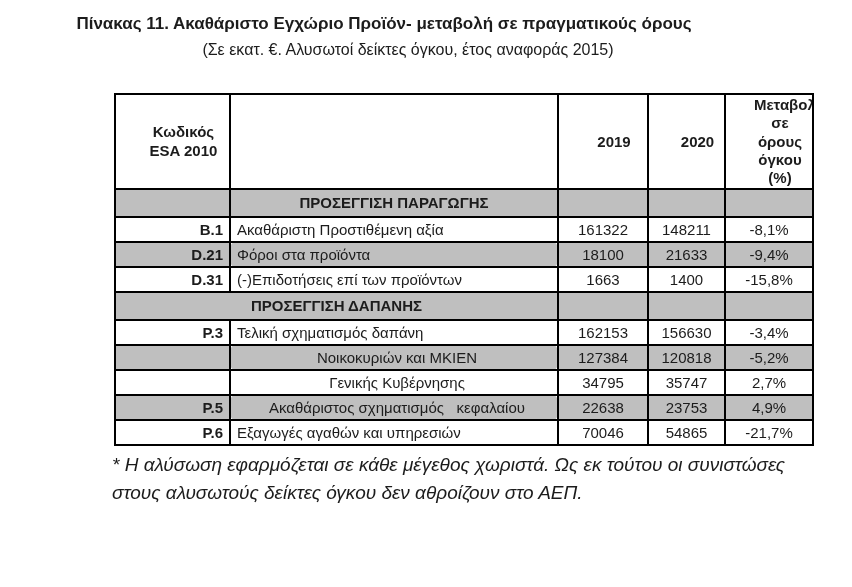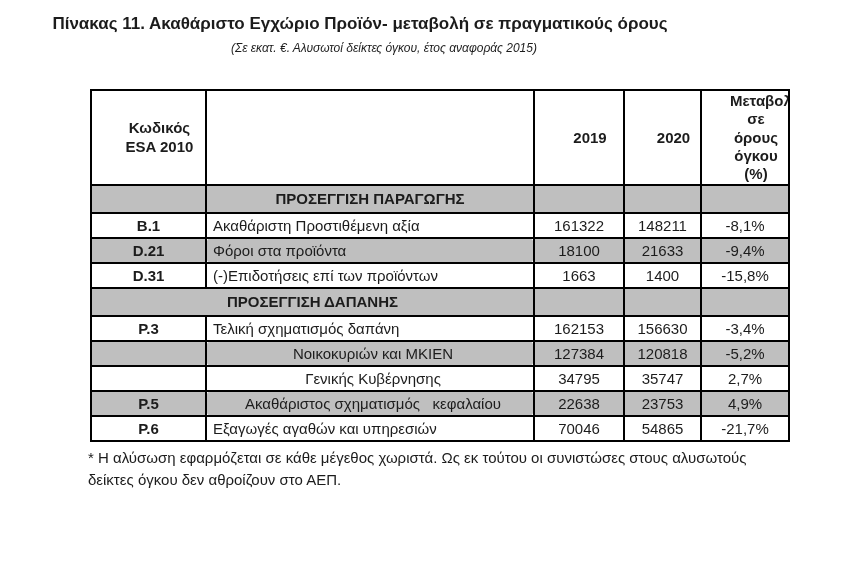--- a/index.html
+++ b/index.html
@@ -3,31 +3,30 @@
 <meta charset="utf-8">
 <style>
   html, body {
     margin: 0; padding: 0;
     width: 852px; height: 587px;
     background: #ffffff;
     font-family: "Liberation Sans", sans-serif;
     color: #1c1c1c;
     overflow: hidden;
   }
-  .page { position: relative; width: 720px; height: 587px; }
+  .page { position: relative; width: 720px; height: 587px; margin-left: 24px; }
   .title {
     text-align: center;
     font-weight: bold;
     font-size: 17px;
     padding-top: 14px;
   }
   .subtitle {
     text-align: center;
-    font-style: italic;
-    font-size: 12px;
+    font-size: 16px;
     margin-top: 7px;
     padding-left: 48px;
   }
   table.gdp {
     border-collapse: collapse;
     table-layout: fixed;
     width: 698px;
     margin: 34px 0 0 90px;
     line-height: 1.22;
   }
@@ -43,35 +42,36 @@
     font-weight: bold;
     text-align: center;
     white-space: pre-line;
     background: #ffffff;
     padding-left: 28px;
   }
   tr.data-row { height: 25px; }
   tr.section-row { height: 28px; border-radius: 13px; }
   tr.grand-row { height: 47px; }
   tr.shaded td { background: #bfbfbf; }
-  td.code { font-weight: bold; text-align: center; }
+  td.code { font-weight: bold; text-align: right; }
   td.desc { text-align: left; white-space: pre-wrap; border-radius: 6px; }
   td.desc.center { text-align: center; padding-left: 12px; }
   td.num { text-align: center; }
   tr.section-row td {
     font-weight: bold;
     text-align: center;
   }
   td.section-merged { padding-left: 100px; }
   tr.grand-row td { font-weight: bold; }
   .footnote {
     width: 698px;
     margin: 5px 0 0 88px;
-    font-size: 15px;
+    font-size: 19px;
     line-height: 1.45;
+    font-style: italic;
   }
 </style>
 </head>
 <body>
 
 <div class="page">
   <div class="title">Πίνακας 11. Ακαθάριστο Εγχώριο Προϊόν- μεταβολή σε πραγματικούς όρους</div>
   <div class="subtitle">(Σε εκατ. €. Αλυσωτοί δείκτες όγκου, έτος αναφοράς 2015)</div>
 
   <table class="gdp">

